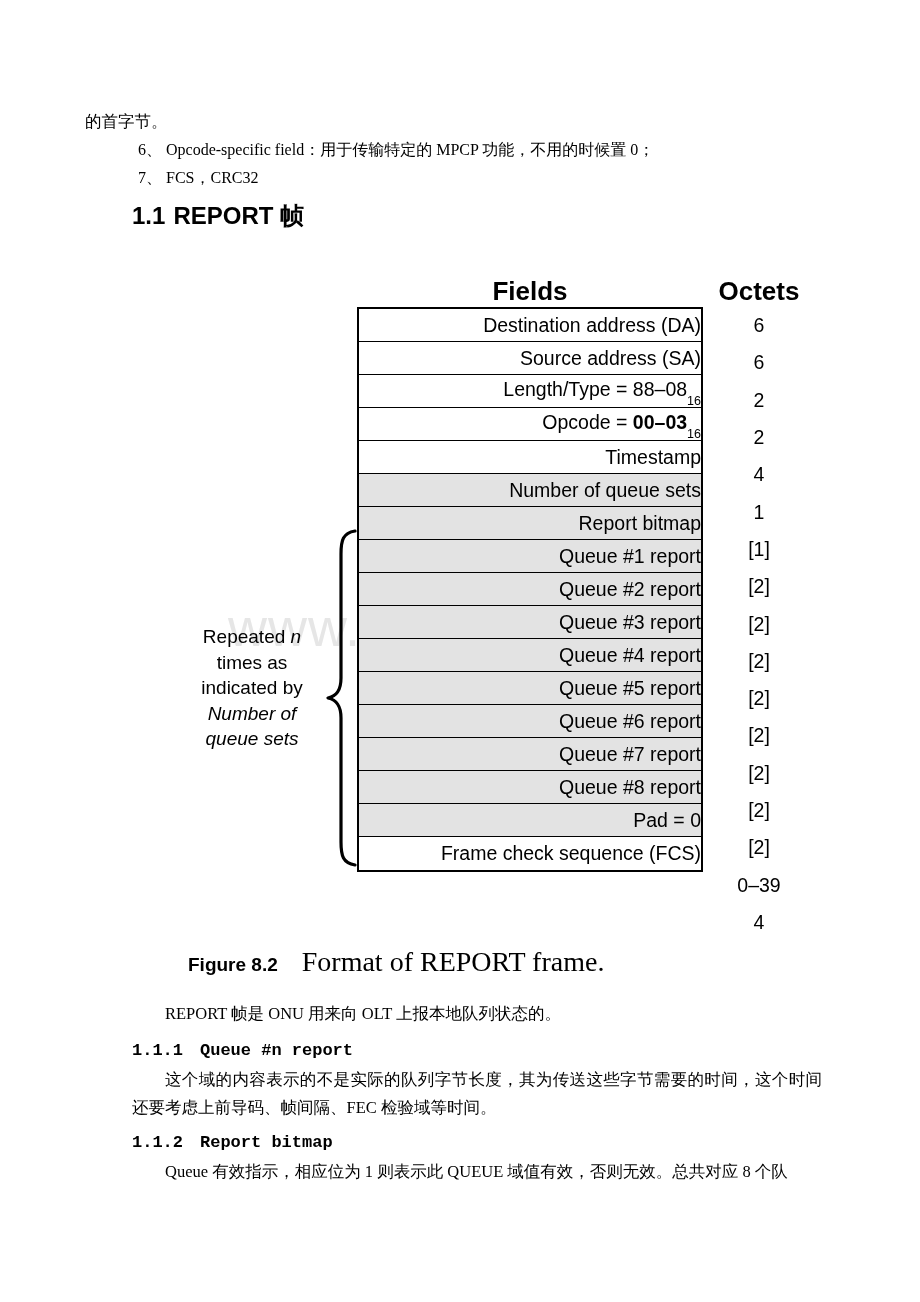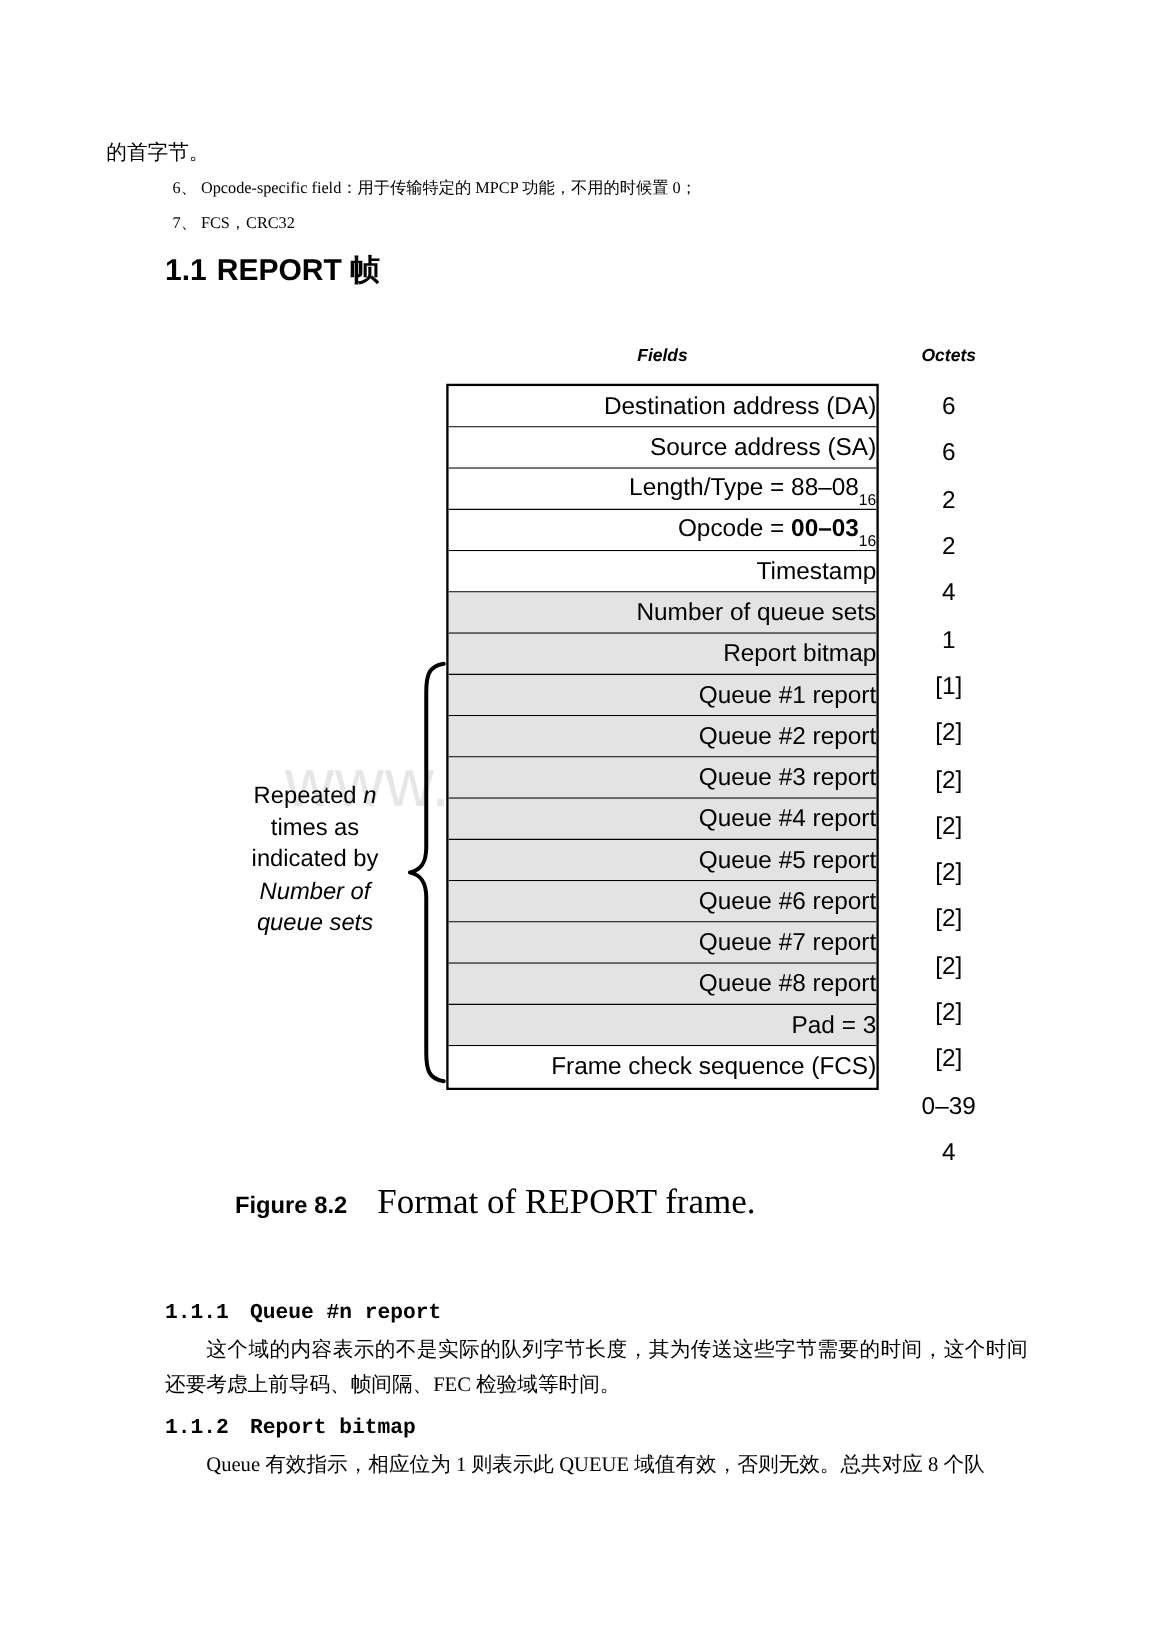--- a/index.html
+++ b/index.html
@@ -45,21 +45,21 @@
     width: 920px;
     z-index: 3;
   }
   .intro-cont {
     margin-left: 85px;
     font-size: 16.5px;
     line-height: 28px;
   }
   .intro-item {
     margin-left: 166px;
-    font-size: 13px;
+    font-size: 16px;
     line-height: 28px;
     text-indent: -28px;
   }
 
   
   .h-sec {
     position: absolute;
     left: 132px;
     top: 200px;
     font-family: "Liberation Sans", sans-serif;
@@ -79,22 +79,21 @@
     height: 1302px;
     z-index: 2;
     pointer-events: none;
   }
   .figure > * { pointer-events: auto; }
 
   .col-head {
     position: absolute;
     font-family: "Liberation Sans", sans-serif;
     font-weight: bold;
-    font-size: 14px;
-    font-style: italic;
+    font-size: 26px;
   }
   .col-head.fields {
     left: 357px;
     width: 346px;
     top: 276px;
     text-align: center;
   }
   .col-head.octets {
     left: 703px;
     width: 112px;
@@ -274,21 +273,21 @@
         <div class="frame-row shaded" style="background: rgb(227, 227, 227);">
           <span>Queue #6 report</span>
         </div>
         <div class="frame-row shaded" style="background: rgb(227, 227, 227);">
           <span>Queue #7 report</span>
         </div>
         <div class="frame-row shaded" style="background: rgb(227, 227, 227);">
           <span>Queue #8 report</span>
         </div>
         <div class="frame-row shaded" style="background: rgb(227, 227, 227);">
-          <span>Pad = 3</span>
+          <span>Pad = 0</span>
         </div>
         <div class="frame-row">
           <span>Frame check sequence (FCS)</span>
         </div>
       </div>
     <div class="octets-col" id="octets-col">
         <div class="octet-cell">6</div>
         <div class="octet-cell">6</div>
         <div class="octet-cell">2</div>
         <div class="octet-cell">2</div>
@@ -319,20 +318,23 @@
       <span>indicated by</span><br>
       <i>Number of</i><br>
       <i>queue sets</i>
     </div>
 
     <div class="fig-caption">
       <span class="lbl">Figure 8.2</span><span class="txt">Format of REPORT frame.</span>
     </div>
   </div>
 
+  <div class="body-block" style="top:1000px;">
+    <div class="para">REPORT 帧是 ONU 用来向 OLT 上报本地队列状态的。</div>
+  </div>
 
   <div class="body-block" style="top:1036px;">
     <div class="sub-head">
       <span class="n">1.1.1</span><span>Queue #n report</span>
     </div>
     <div class="para">这个域的内容表示的不是实际的队列字节长度，其为传送这些字节需要的时间，这个时间还要考虑上前导码、帧间隔、FEC 检验域等时间。</div>
   </div>
 
   <div class="body-block" style="top:1128px;">
     <div class="sub-head">

